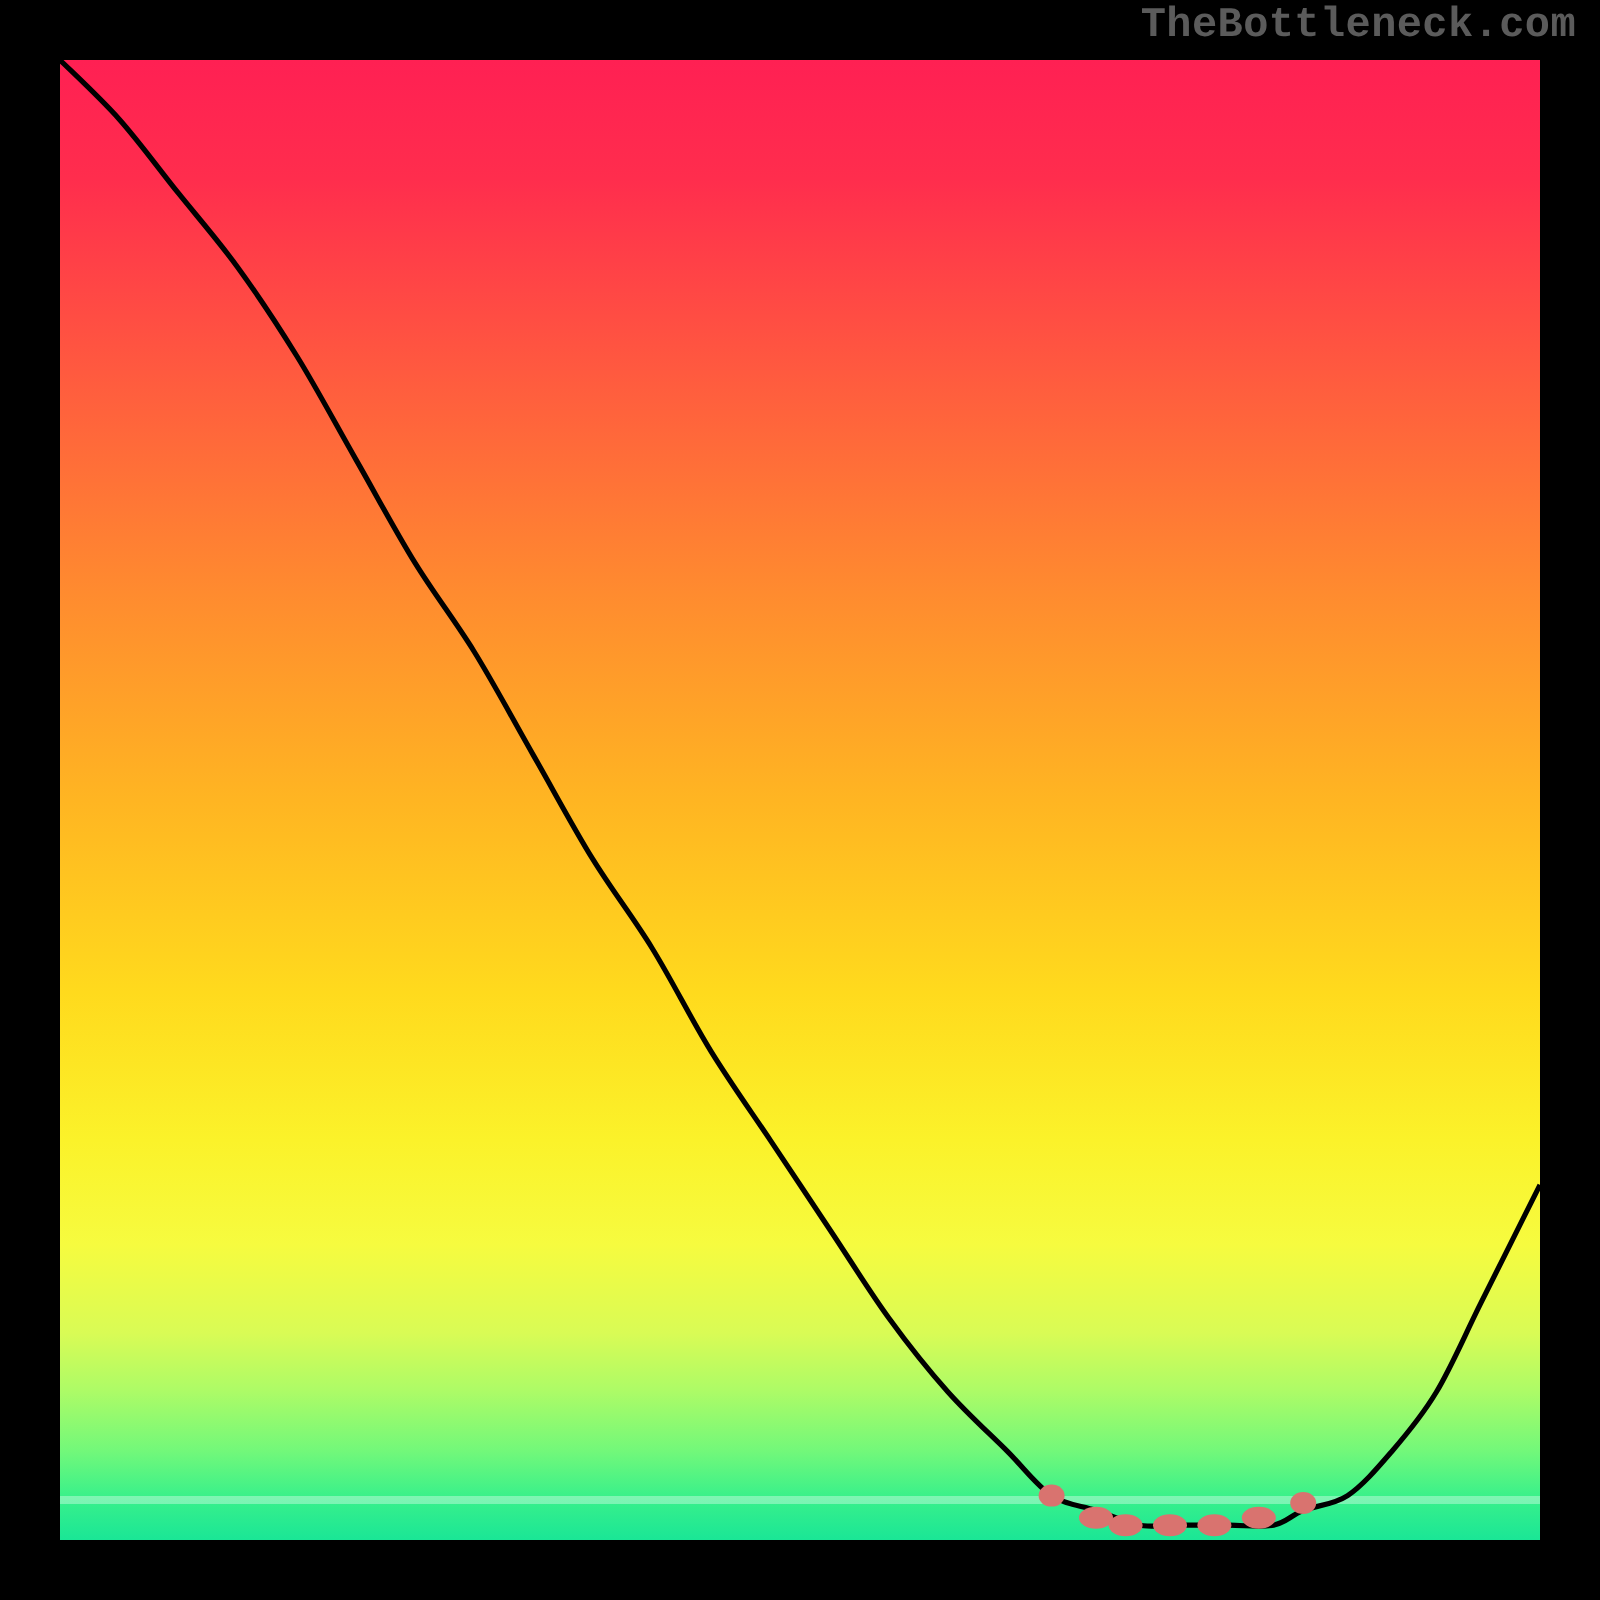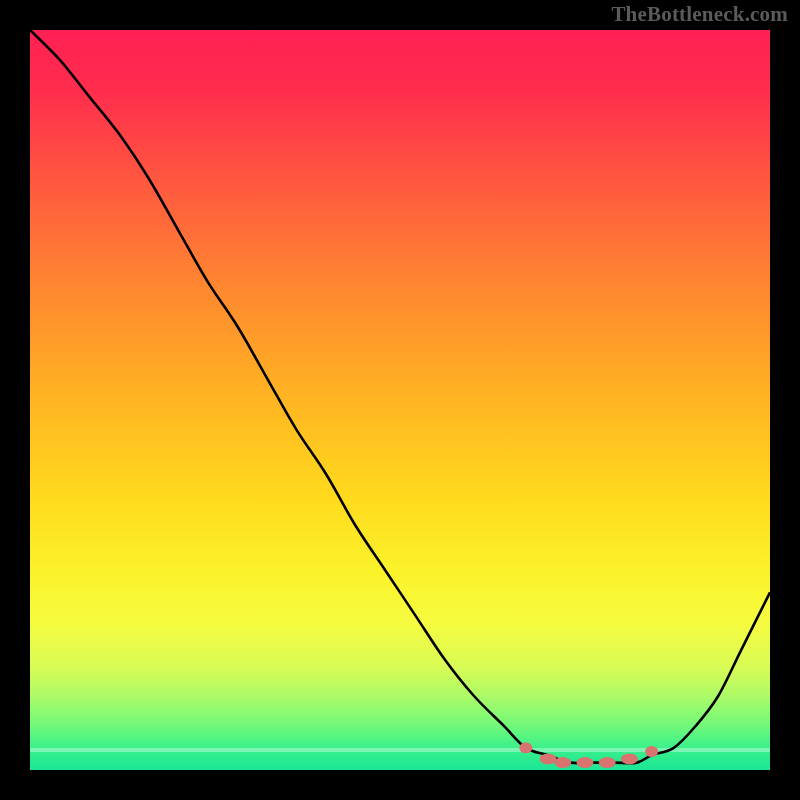--- a/index.html
+++ b/index.html
@@ -54,21 +54,21 @@
     left: 0;
     top: 0;
     width: 740px;
     height: 740px;
     overflow: visible;
   }
   .watermark {
     position: absolute;
     top: 2px;
     right: 12px;
-    font-family: Liberation Serif, serif;
+    font-family: Liberation Mono, monospace;
     font-size: 21px;
     font-weight: 600;
     color: #5b5b5b;
     letter-spacing: 0.2px;
   }
   .dot {
     fill: #d9736f;
   }
 </style>
 </head>

